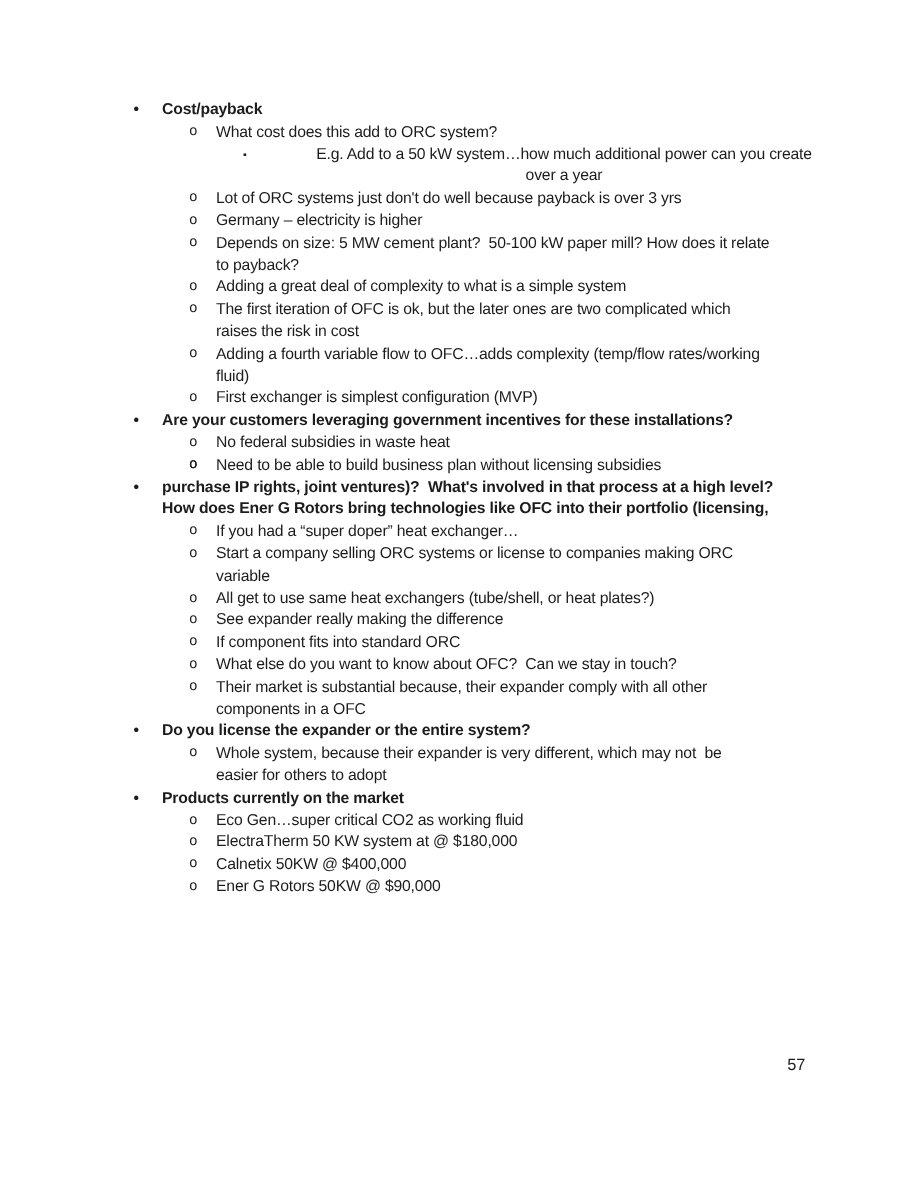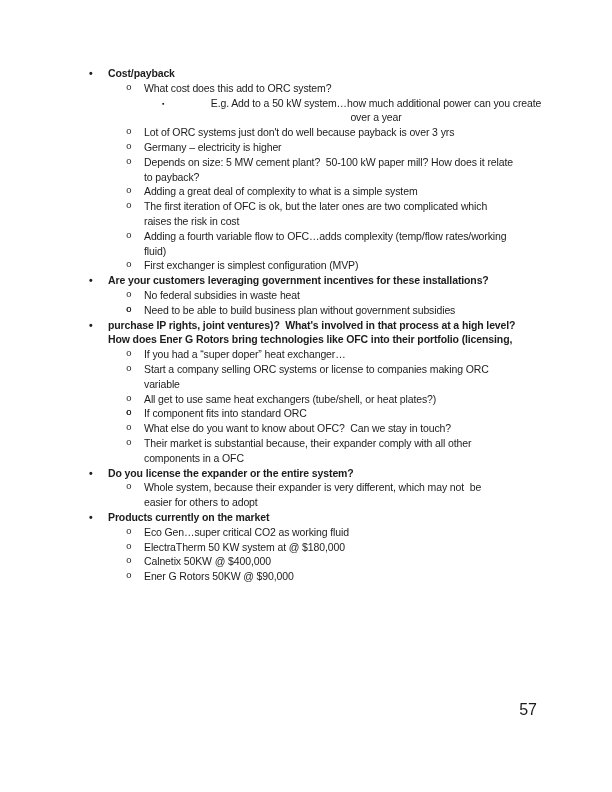--- a/index.html
+++ b/index.html
@@ -37,21 +37,21 @@
   }
   .l1 .marker { left: 17px; font-size: 10.5px; font-weight: bold; }
   .l2 .marker { left: 54px; font-family: "Liberation Mono", monospace; font-size: 9.5px; }
   .l3 .marker { left: 90px; font-size: 7px; top: 1px; }
   .page-number {
     position: absolute;
     left: 72px;
     top: 703px;
     width: 465px;
     text-align: right;
-    font-size: 16px;
+    font-size: 11px;
     line-height: 14.8px;
   }
 </style>
 </head>
 <body>
 
 <div class="page">
   <div class="content">
       <div class="li l1 bold"><span class="marker">•</span><div class="line">Cost/payback</div></div>
       <div class="li l2"><span class="marker">o</span><div class="line">What cost does this add to ORC system?</div></div>
@@ -59,26 +59,26 @@
       <div class="li l2"><span class="marker">o</span><div class="line">Lot of ORC systems just don't do well because payback is over 3 yrs</div></div>
       <div class="li l2"><span class="marker">o</span><div class="line">Germany – electricity is higher</div></div>
       <div class="li l2"><span class="marker">o</span><div class="line">Depends on size: 5 MW cement plant?  50-100 kW paper mill? How does it relate</div><div class="line">to payback?</div></div>
       <div class="li l2"><span class="marker">o</span><div class="line">Adding a great deal of complexity to what is a simple system</div></div>
       <div class="li l2"><span class="marker">o</span><div class="line">The first iteration of OFC is ok, but the later ones are two complicated which</div><div class="line">raises the risk in cost</div></div>
       <div class="li l2"><span class="marker">o</span><div class="line">Adding a fourth variable flow to OFC…adds complexity (temp/flow rates/working</div><div class="line">fluid)</div></div>
       <div class="li l2"><span class="marker">o</span><div class="line">First exchanger is simplest configuration (MVP)</div></div>
       <div class="li l1 bold"><span class="marker">•</span><div class="line">Are your customers leveraging government incentives for these installations?</div></div>
       <div class="li l2"><span class="marker">o</span><div class="line">No federal subsidies in waste heat</div></div>
       <div class="li l2"><span class="marker">o</span></div>
-      <div class="li l2"><span class="marker">o</span><div class="line">Need to be able to build business plan without government subsidies</div></div>
+      <div class="li l2"><span class="marker">o</span><div class="line">Need to be able to build business plan without licensing subsidies</div></div>
       <div class="li l1 bold"><span class="marker">•</span><div class="line">purchase IP rights, joint ventures)?  What's involved in that process at a high level?</div><div class="line">How does Ener G Rotors bring technologies like OFC into their portfolio (licensing,</div></div>
       <div class="li l2"><span class="marker">o</span><div class="line">If you had a “super doper” heat exchanger…</div></div>
       <div class="li l2"><span class="marker">o</span><div class="line">Start a company selling ORC systems or license to companies making ORC</div><div class="line">variable</div></div>
       <div class="li l2"><span class="marker">o</span><div class="line">All get to use same heat exchangers (tube/shell, or heat plates?)</div></div>
-      <div class="li l2"><span class="marker">o</span></div>
+      <div class="li l2"><span class="marker">o</span><div class="line">See expander really making the difference</div></div>
       <div class="li l2"><span class="marker">o</span><div class="line">If component fits into standard ORC</div></div>
       <div class="li l2"><span class="marker">o</span><div class="line">What else do you want to know about OFC?  Can we stay in touch?</div></div>
       <div class="li l2"><span class="marker">o</span><div class="line">Their market is substantial because, their expander comply with all other</div><div class="line">components in a OFC</div></div>
       <div class="li l1 bold"><span class="marker">•</span><div class="line">Do you license the expander or the entire system?</div></div>
       <div class="li l2"><span class="marker">o</span><div class="line">Whole system, because their expander is very different, which may not  be</div><div class="line">easier for others to adopt</div></div>
       <div class="li l1 bold"><span class="marker">•</span><div class="line">Products currently on the market</div></div>
       <div class="li l2"><span class="marker">o</span><div class="line">Eco Gen…super critical CO2 as working fluid</div></div>
       <div class="li l2"><span class="marker">o</span><div class="line">ElectraTherm 50 KW system at @ $180,000</div></div>
       <div class="li l2"><span class="marker">o</span><div class="line">Calnetix 50KW @ $400,000</div></div>
       <div class="li l2"><span class="marker">o</span><div class="line">Ener G Rotors 50KW @ $90,000</div></div>

